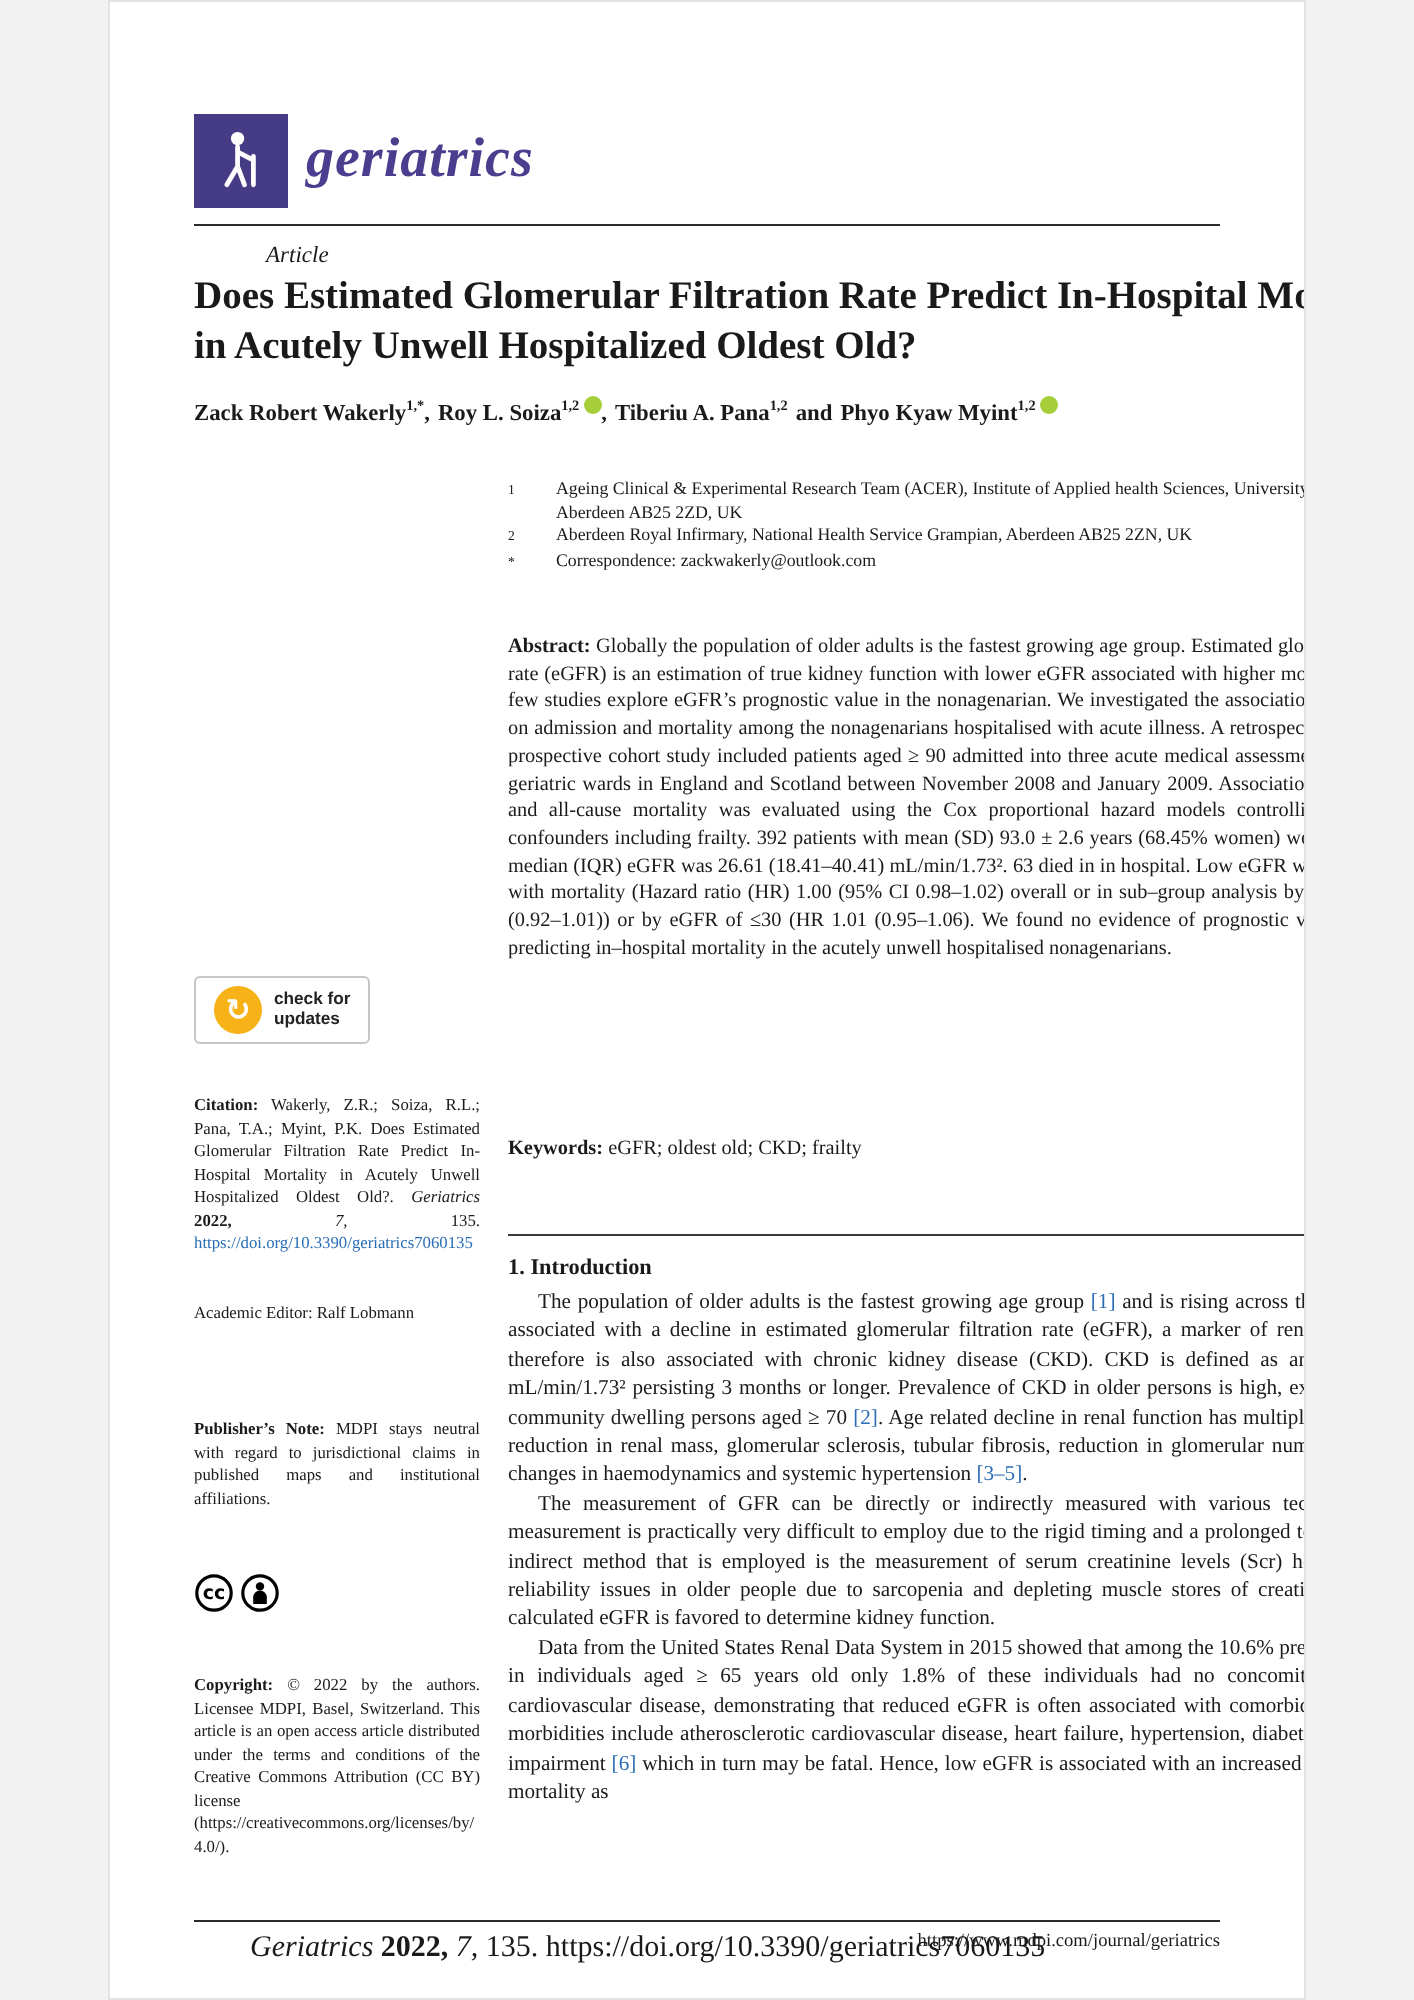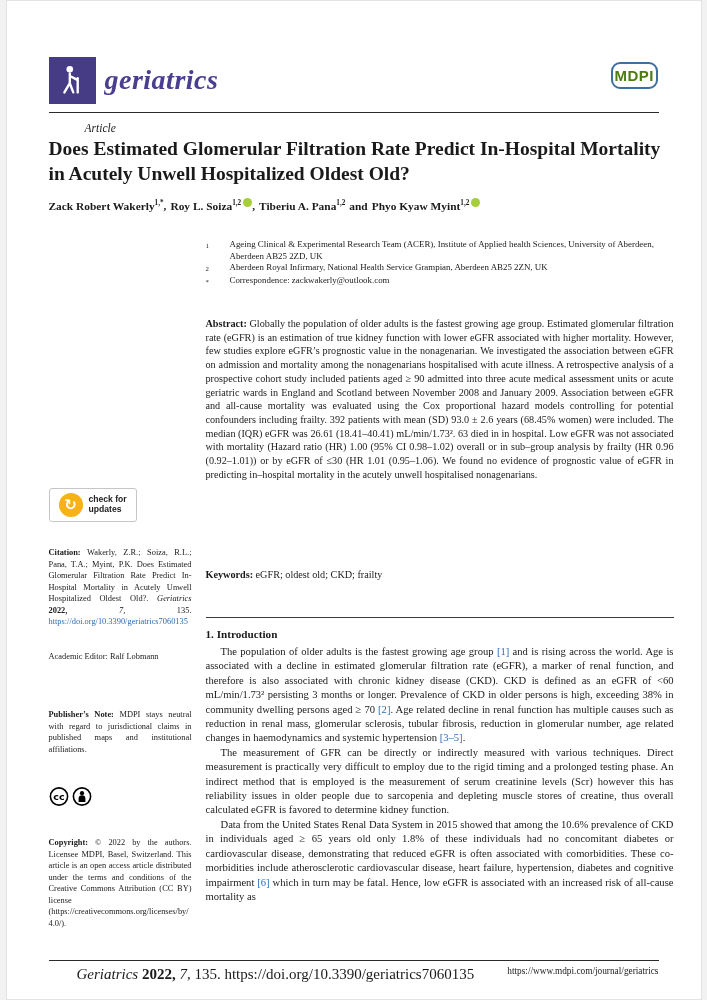--- a/index.html
+++ b/index.html
@@ -1,18 +1,18 @@
 <!DOCTYPE html>
 <html><head>
 <meta charset="utf-8">
 <style>
   * { margin:0; padding:0; box-sizing:border-box; }
   html,body { background:#f2f2f2; }
   body { font-family:"Liberation Serif", serif; color:#1a1a1a; }
-  .page { position:relative; width:696px; height:1000px; background:#fff;
+  .page { position:relative; width:599px; height:1000px; background:#fff;
           margin:0 auto; overflow:hidden; border:1px solid #e3e3e3; }
   .abs { position:absolute; }
 
   
   .logo-box { width:47px; height:47px; background:#453c85; display:flex;
               align-items:center; justify-content:center; }
   .journal-name { font-size:28px; font-weight:bold; font-style:italic;
                   color:#4a3f8e; letter-spacing:.5px; }
   .mdpi-badge { border:2px solid #3e6f9e; border-radius:9px; padding:3px 2px;
                 color:#4d7c0f; font-family:"Liberation Sans", sans-serif;

